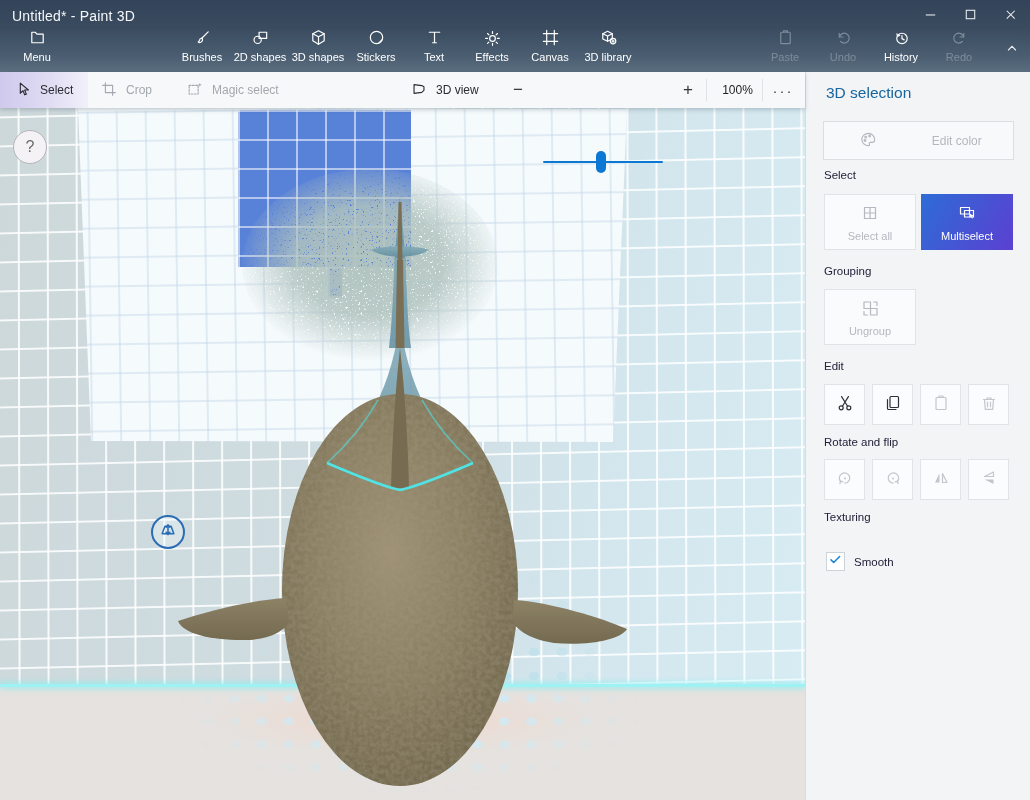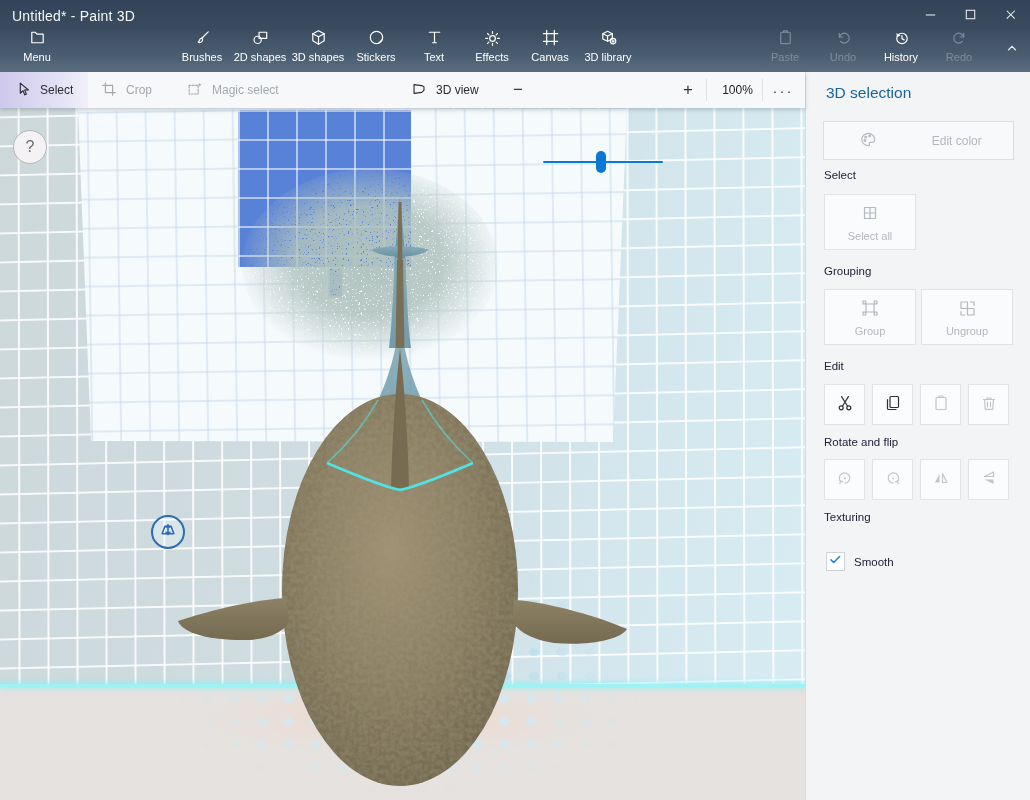--- a/index.html
+++ b/index.html
@@ -429,35 +429,33 @@
     <div class="p-label" style="top:97px;">Select</div>
     <div class="bigrow" style="top:122px;">
       <div class="bigbtn">
         <span>
           <svg viewBox="0 0 20 20">
               <rect x="4.5" y="4.5" width="11" height="11"></rect>
               <path d="M10 4.5v11M4.5 10h11"></path>
             </svg></span>
         <span>Select all</span>
       </div>
+      <div class="bigbtn active" id="multiselectBtn" style="background: linear-gradient(120deg, rgb(46, 108, 214), rgb(91, 64, 209));">
+        <span>
+          <svg viewBox="0 0 20 20">
+              <rect x="3.5" y="4.5" width="9" height="6.5"></rect>
+              <rect x="7.5" y="7.5" width="9" height="6.5"></rect>
+              <path d="M12.3 10.2v4.6l1.7-1.4 1 2.2 1-.5-1-2.1h2z" fill="currentColor" stroke="none"></path>
+            </svg></span>
+        <span>Multiselect</span>
+      </div>
     </div>
 
     <div class="p-label" style="top:193px;">Grouping</div>
     <div class="bigrow" style="top:217px;">
-      <div class="bigbtn">
-        <span>
-          <svg viewBox="0 0 20 20">
-              <rect x="6" y="6" width="8" height="8"></rect>
-              <rect x="3" y="3" width="2.8" height="2.8"></rect>
-              <rect x="14.2" y="3" width="2.8" height="2.8"></rect>
-              <rect x="3" y="14.2" width="2.8" height="2.8"></rect>
-              <rect x="14.2" y="14.2" width="2.8" height="2.8"></rect>
-            </svg></span>
-        <span>Group</span>
-      </div>
       <div class="bigbtn">
         <span>
           <svg viewBox="0 0 20 20">
               <rect x="4" y="4" width="6.5" height="6.5"></rect>
               <rect x="10.5" y="10.5" width="6.5" height="6.5"></rect>
               <path d="M13.5 4H17v3.5M4 13.5V17h3.5"></path>
             </svg></span>
         <span>Ungroup</span>
       </div>
     </div>

